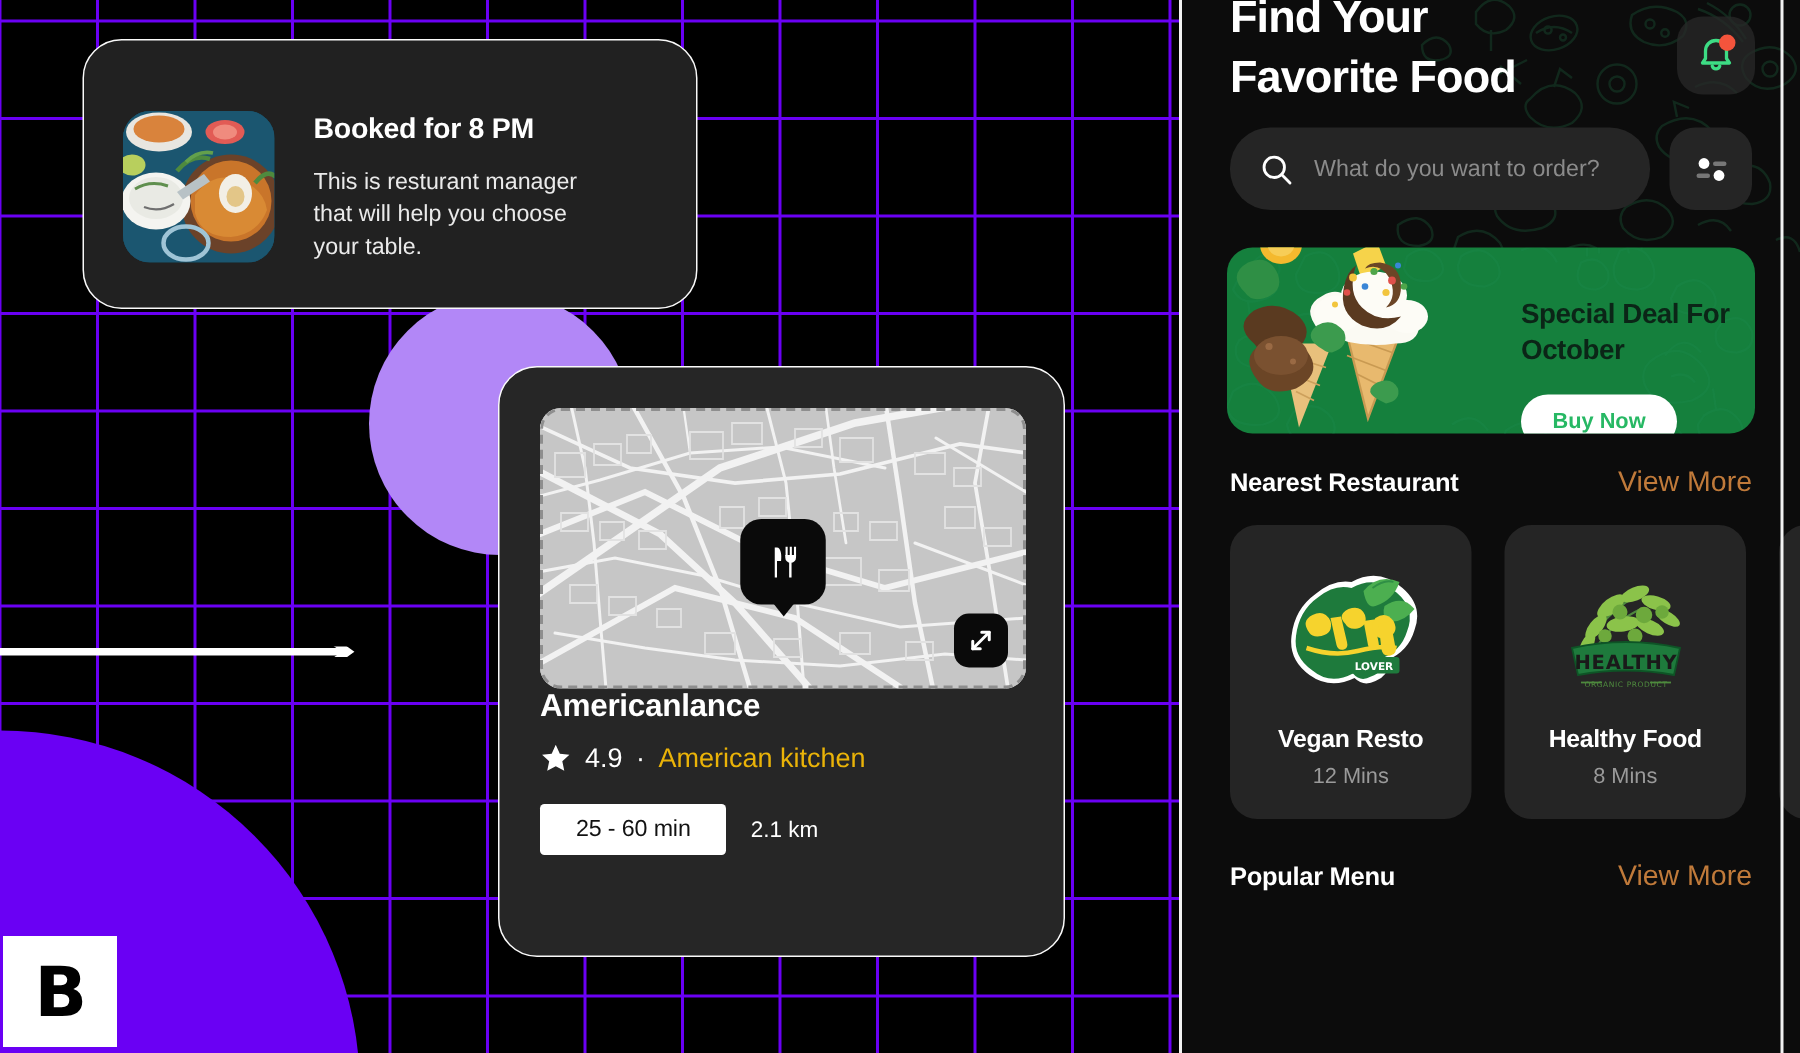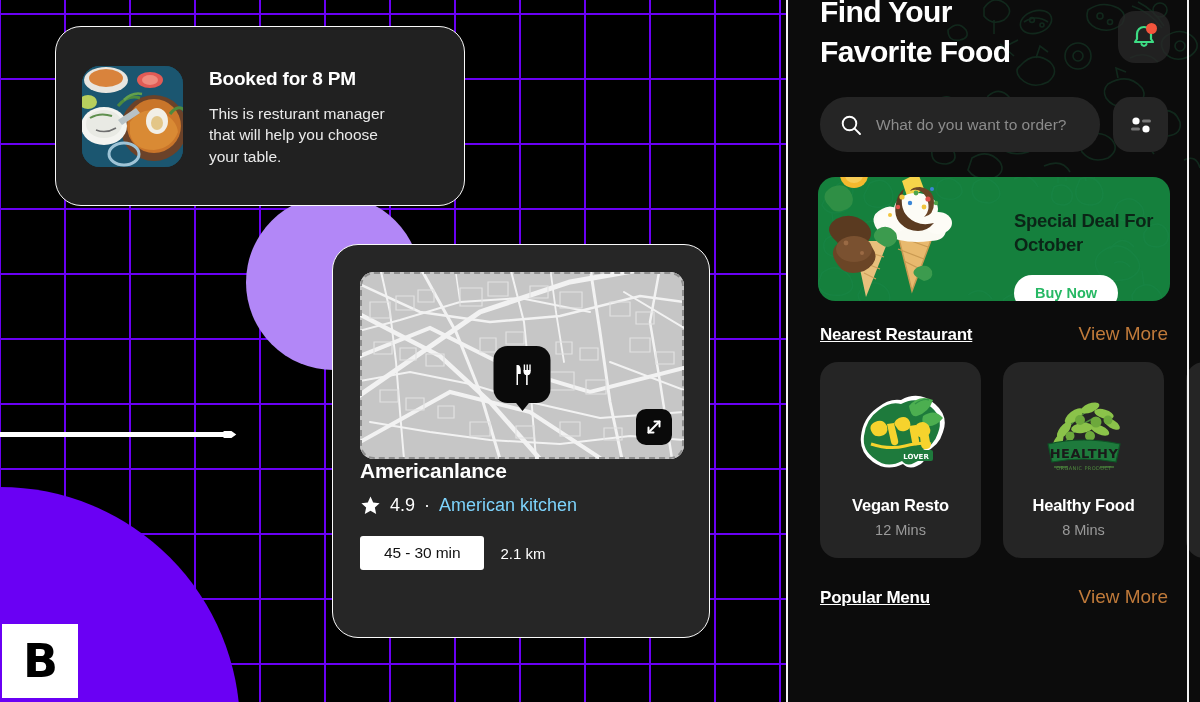--- a/index.html
+++ b/index.html
@@ -44,21 +44,21 @@
     font-family: "DejaVu Sans", sans-serif;
     font-weight: 900; font-size: 46px; color: #000; line-height: 1;
     letter-spacing: -1px;
   }
 
   
   #booked-card {
     position: absolute; left: 55px; top: 26px; width: 410px; height: 180px;
     background: #212121; border-radius: 26px;
     border: 1.5px solid #fafafa;
-    display: flex; align-items: center; padding: 30px 26px;
+    display: flex; align-items: flex-end; padding: 30px 26px;
     gap: 26px;
   }
   #booked-thumb {
     width: 101px; height: 101px; border-radius: 18px; flex: none;
     overflow: hidden; position: relative; background: #1d4a5c;
   }
   #booked-text-col { padding-top: 3px; }
   #booked-title {
     color: #fff; font-size: 19px; font-weight: bold; letter-spacing: -0.2px;
     margin-bottom: 13px;
@@ -102,21 +102,21 @@
   }
   #resto-name {
     color: #fff; font-size: 21px; font-weight: bold; 
     letter-spacing: -0.2px;
   }
   #resto-meta {
     display: flex; align-items: center; gap: 9px; margin-top: 12px;
   }
   #resto-rating { color: #fff; font-size: 18px; font-weight: 500; }
   #resto-dot { color: #fff; font-size: 18px; }
-  #resto-cuisine { color: #7dd3fc; font-size: 18px; font-weight: 400; }
+  #resto-cuisine { color: #eab308; font-size: 18px; font-weight: 400; }
   #resto-footer {
     display: flex; align-items: center; gap: 16px; margin-top: 20px;
   }
   #resto-time {
     background: #fff; color: #121212; font-size: 15.5px; font-weight: 500;
     padding: 8px 24px; border-radius: 3px; letter-spacing: -0.1px;
   }
   #resto-distance { color: #fff; font-size: 15px; }
 
   
@@ -149,21 +149,21 @@
     border-radius: 17px; background: rgba(40,40,40,0.75);
     display: flex; align-items: center; justify-content: center; z-index: 3;
   }
   #bell-dot {
     position: absolute; right: 13px; top: 12px; width: 11px; height: 11px;
     border-radius: 50%; background: #f4543c;
   }
 
   #search-row {
     position: relative; display: flex; gap: 13px; align-items: center;
-    padding: 0 32px; margin-top: 26px; z-index: 2;
+    padding: 0 32px; margin-top: 14px; z-index: 2;
   }
   #search-box {
     flex: 1; height: 55px; background: #252525; border-radius: 27px;
     display: flex; align-items: center; padding: 0 20px; gap: 14px;
   }
   #search-text { color: #8b8b8b; font-size: 15.5px; }
   #filter-button {
     width: 55px; height: 55px; background: #252525; border-radius: 17px;
     display: flex; align-items: center; justify-content: center; flex: none;
   }
@@ -184,21 +184,21 @@
   #promo-cta {
     display: inline-block; margin-top: 18px; background: #fff;
     color: #27b864; font-size: 14.5px; font-weight: bold;
     padding: 10px 21px; border-radius: 22px;
   }
 
   .section-head {
     display: flex; align-items: baseline; justify-content: space-between;
     padding: 0 32px; margin-top: 22px;
   }
-  .section-title { color: #fff; font-size: 17px; font-weight: bold; letter-spacing: -0.2px; text-decoration: underline; }
+  .section-title { color: #fff; font-size: 17px; font-weight: bold; letter-spacing: -0.2px; }
   .section-link { color: #c07a3a; font-size: 19px; }
 
   #resto-row {
     display: flex; gap: 22px; padding: 0 32px; margin-top: 17px;
   }
   .resto-tile {
     width: 161px; height: 196px; background: #252525; border-radius: 18px;
     flex: none; display: flex; flex-direction: column; align-items: center;
     padding-top: 32px;
   }
@@ -346,21 +346,21 @@
         <svg width="21" height="21" viewBox="0 0 24 24" style="display:block">
           <path d="M12 1.8 L15.1 8.5 L22.4 9.3 L17 14.3 L18.5 21.6 L12 18 L5.5 21.6 L7 14.3 L1.6 9.3 L8.9 8.5 z" fill="#ffffff"></path>
         </svg>
       </span>
       <span id="resto-rating">4.9</span>
       <span id="resto-dot">·</span>
       <span id="resto-cuisine">American kitchen</span>
     </div>
 
     <div id="resto-footer">
-      <span id="resto-time">45 - 30 min</span>
+      <span id="resto-time">25 - 60 min</span>
       <span id="resto-distance">2.1 km</span>
     </div>
   </div>
 </div>
 
 <div id="divider"></div>
 <div id="phone-edge"></div>
 
 <div id="right-panel">
 

